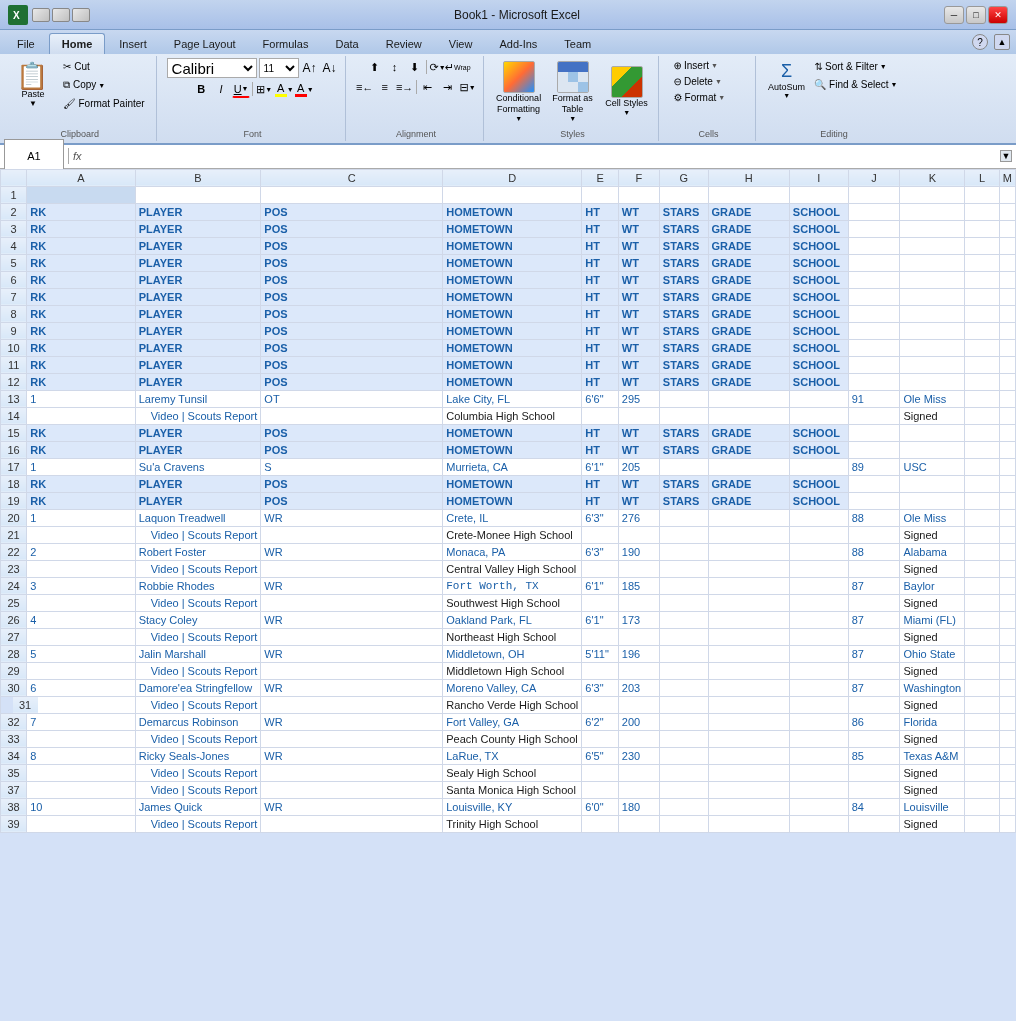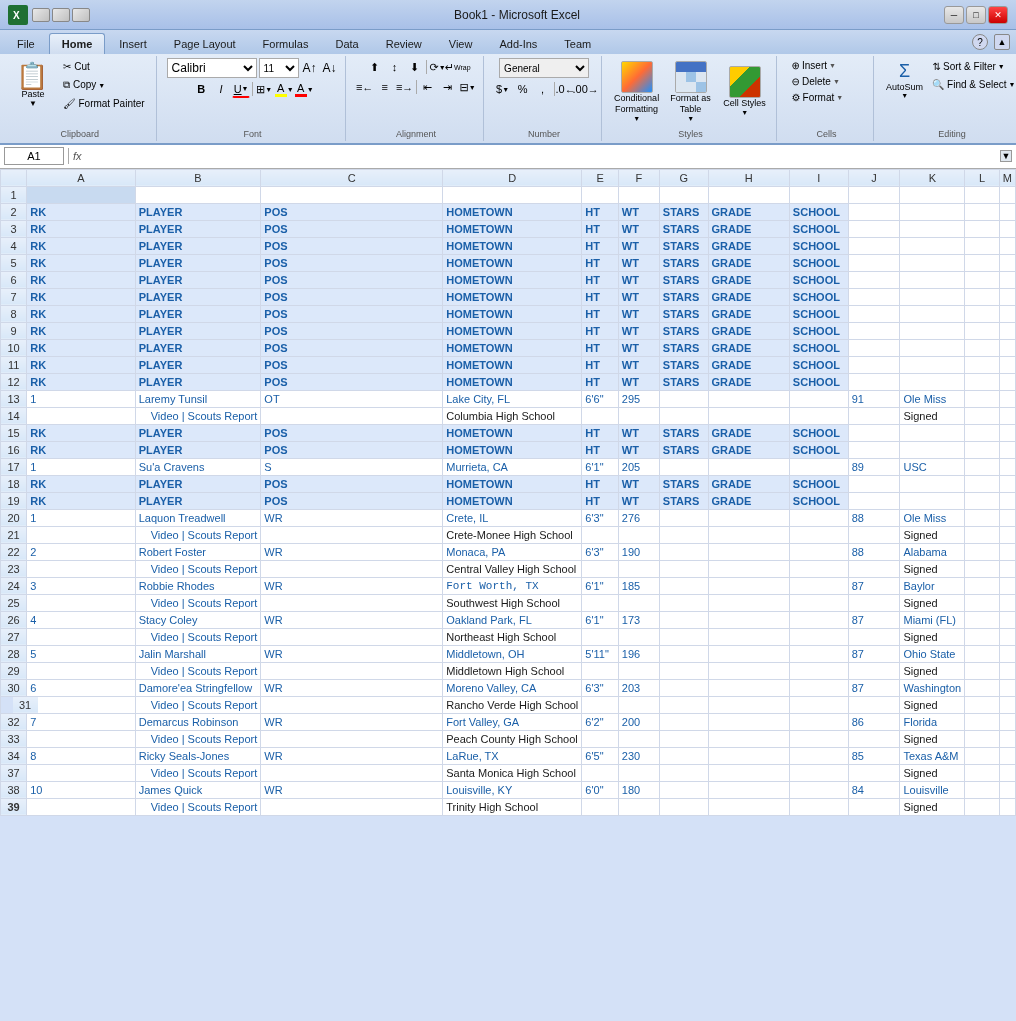--- a/index.html
+++ b/index.html
@@ -33,27 +33,27 @@
     .ribbon-group:last-child { border-right: none; }
     .ribbon-group-label { font-size: 9px; color: #555; margin-top: auto; padding-top: 2px; }
     .ribbon-group-content { display: flex; flex-direction: row; gap: 2px; align-items: center; flex-wrap: wrap; }
 
     
     .toolbar-btn-large { display: flex; flex-direction: column; align-items: center; justify-content: center; width: 46px; min-height: 52px; padding: 3px 2px; cursor: pointer; border: 1px solid transparent; border-radius: 3px; font-size: 9px; text-align: center; }
     .toolbar-btn-small { display: flex; align-items: center; gap: 2px; padding: 2px 4px; cursor: pointer; border: 1px solid transparent; border-radius: 2px; font-size: 10px; white-space: nowrap; }
 
     
     .font-row { display: flex; gap: 2px; align-items: center; }
-    .font-select { height: 20px; font-size: 12px; border: 1px solid #aaa; background: white; width: 90px; }
+    .font-select { height: 20px; font-size: 15px; border: 1px solid #aaa; background: white; width: 90px; }
     .font-size-select { height: 20px; font-size: 10px; border: 1px solid #aaa; background: white; width: 40px; }
     .format-btn { width: 18px; height: 18px; border: 1px solid transparent; background: transparent; cursor: pointer; font-size: 11px; display: flex; align-items: center; justify-content: center; border-radius: 2px; }
 
     
     .formula-bar { display: flex; align-items: center; background: white; border-bottom: 1px solid #aaa; padding: 2px 4px; gap: 4px; height: 24px; }
-    .cell-ref { width: 60px; height: 18px; border: 1px solid #999; font-size: 11px; padding: 0 3px; text-align: center; }
+    .cell-ref { width: 60px; height: 18px; border: 1px solid #999; font-size: 11px; padding: 16px 3px; text-align: center; }
     .formula-divider { width: 1px; height: 16px; background: #aaa; }
     .formula-input { flex: 1; height: 18px; border: none; outline: none; font-size: 11px; padding: 0 3px; }
     .fx-label { font-size: 11px; color: #555; font-style: italic; }
 
     
     .spreadsheet-container { display: flex; flex-direction: column; height: calc(100vh - 168px); overflow: hidden; }
     .spreadsheet { flex: 1; overflow: auto; position: relative; }
     table.grid { border-collapse: collapse; table-layout: fixed; }
     table.grid th, table.grid td { border: 1px solid #d0d8e8; padding: 0 3px; height: 17px; font-size: 11px; white-space: nowrap; overflow: hidden; }
     table.grid th { background: linear-gradient(to bottom, #e8f0fa, #d8e8f8); text-align: center; font-weight: normal; color: #333; position: sticky; }
@@ -214,36 +214,20 @@
           <div class="format-btn">≡→</div>
           <div style="width:1px;height:14px;background:#aaa;"></div>
           <div class="format-btn">⇤</div>
           <div class="format-btn">⇥</div>
           <div class="format-btn">⊟ <span style="font-size:7px;">▼</span></div>
         </div>
       </div>
       <div class="ribbon-group-label">Alignment</div>
     </div>
 
-    <div class="ribbon-group">
-      <div class="ribbon-group-content" style="flex-direction:column;gap:2px;">
-        <select class="number-format-select">
-          <option>General</option>
-        </select>
-        <div class="font-row">
-          <div class="format-btn">$<span style="font-size:7px;">▼</span></div>
-          <div class="format-btn">%</div>
-          <div class="format-btn">,</div>
-          <div style="width:1px;height:14px;background:#aaa;"></div>
-          <div class="format-btn">.0←</div>
-          <div class="format-btn">.00→</div>
-        </div>
-      </div>
-      <div class="ribbon-group-label">Number</div>
-    </div>
 
     <div class="ribbon-group">
       <div class="ribbon-group-content styles-group">
         <div class="cond-format-btn">
           <div style="width:32px;height:32px;border:1px solid #aaa;background:linear-gradient(135deg,#ffd700,#ff6b35,#1e90ff);border-radius:2px;"></div>
           <span style="font-size:9px;text-align:center;line-height:1.2;">Conditional Formatting</span>
           <span style="font-size:7px;">▼</span>
         </div>
         <div class="cond-format-btn">
           <div style="width:32px;height:32px;border:1px solid #aaa;overflow:hidden;border-radius:2px;">
@@ -900,20 +884,36 @@
             <td style="color: rgb(26, 95, 168);">230</td>
             <td style="color: rgb(26, 95, 168);"></td>
             <td style="color: rgb(26, 95, 168);"></td>
             <td style="color: rgb(26, 95, 168);"></td>
             <td style="color: rgb(26, 95, 168);">85</td>
             <td style="color: rgb(26, 95, 168);">Texas A&amp;M</td>
             <td style="color: rgb(26, 95, 168);"></td>
             <td style="color: rgb(26, 95, 168);"></td>
           </tr>
           <tr>
+            <th class="row-header" style="position: sticky; left: 0px; z-index: 1;">35</th>
+            <td></td>
+            <td style="color: rgb(26, 95, 168); padding-left: 15px;">Video | Scouts Report</td>
+            <td></td>
+            <td style="color: rgb(26, 26, 26);">Sealy High School</td>
+            <td></td>
+            <td></td>
+            <td></td>
+            <td></td>
+            <td></td>
+            <td></td>
+            <td style="color: rgb(26, 26, 26);">Signed</td>
+            <td></td>
+            <td></td>
+          </tr>
+          <tr>
             <th class="row-header" style="position: sticky; left: 0px; z-index: 1;">37</th>
             <td></td>
             <td style="color: rgb(26, 95, 168); padding-left: 15px;">Video | Scouts Report</td>
             <td></td>
             <td style="color: rgb(26, 26, 26);">Santa Monica High School</td>
             <td></td>
             <td></td>
             <td></td>
             <td></td>
             <td></td>
@@ -932,21 +932,21 @@
             <td style="color: rgb(26, 95, 168);">180</td>
             <td style="color: rgb(26, 95, 168);"></td>
             <td style="color: rgb(26, 95, 168);"></td>
             <td style="color: rgb(26, 95, 168);"></td>
             <td style="color: rgb(26, 95, 168);">84</td>
             <td style="color: rgb(26, 95, 168);">Louisville</td>
             <td style="color: rgb(26, 95, 168);"></td>
             <td style="color: rgb(26, 95, 168);"></td>
           </tr>
           <tr>
-            <th class="row-header" style="position: sticky; left: 0px; z-index: 1; font-weight: bold;">39</th>
+            <th class="row-header" style="position: sticky; left: 0px; z-index: 1;">39</th>
             <td></td>
             <td style="color: rgb(26, 95, 168); padding-left: 15px;">Video | Scouts Report</td>
             <td></td>
             <td style="color: rgb(26, 26, 26);">Trinity High School</td>
             <td></td>
             <td></td>
             <td></td>
             <td></td>
             <td></td>
             <td></td>

